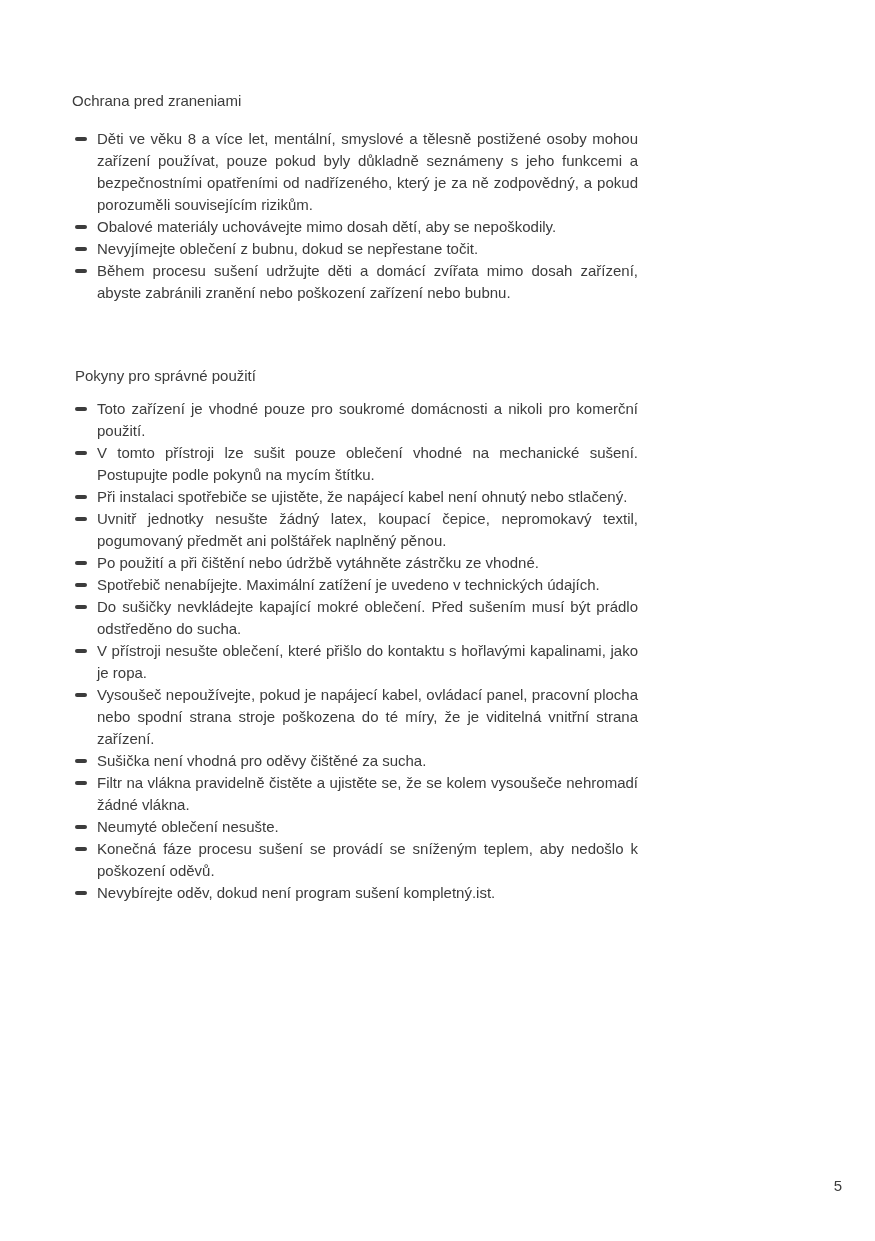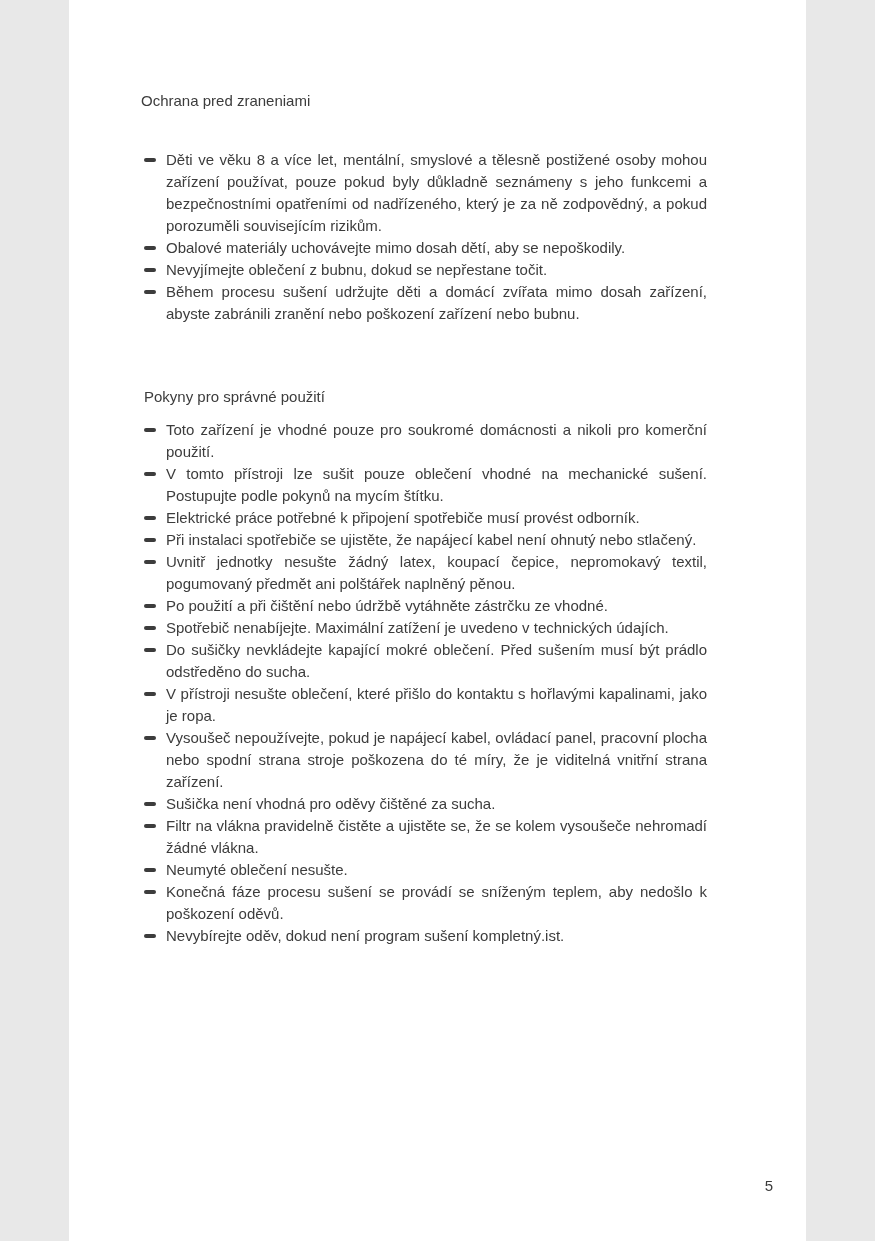--- a/index.html
+++ b/index.html
@@ -1,20 +1,20 @@
 <!DOCTYPE html>
 <html><head>
 <meta charset="utf-8">
 <style>
   * { margin: 0; padding: 0; box-sizing: border-box; }
   html, body { background: #e8e8e8; }
   body { font-family: "Liberation Sans", "DejaVu Sans", sans-serif; }
   .page {
     position: relative;
-    width: 737px;
+    width: 875px;
     height: 1241px;
     background: #ffffff;
     margin: 0 auto;
     overflow: hidden;
     color: #3c3c3c;
   }
   .content {
     position: absolute;
     top: 0;
     left: 72px;
@@ -23,21 +23,21 @@
   .section-heading {
     font-size: 15px;
     font-weight: 400;
     line-height: 20px;
     color: #3c3c3c;
   }
   .section:nth-of-type(1) .section-heading { margin-top: 91px; }
   .section:nth-of-type(2) .section-heading { margin-top: 62px; margin-left: 3px; }
   .bullet-list {
     list-style: none;
-    margin-top: 38px;
+    margin-top: 17px;
   }
   .section:nth-of-type(2) .bullet-list { margin-top: 12px; }
   .bullet-item {
     display: flex;
     align-items: flex-start;
   }
   .bullet-dash {
     flex: 0 0 12px;
     height: 4px;
     margin: 9px 10px 0 3px;
@@ -96,24 +96,20 @@
   <li class="bullet-item">
     <span class="bullet-dash"></span>
     <span class="bullet-text">Toto zařízení je vhodné pouze pro soukromé domácnosti a nikoli pro komerční použití.</span>
   </li>
 
   <li class="bullet-item">
     <span class="bullet-dash"></span>
     <span class="bullet-text">V tomto přístroji lze sušit pouze oblečení vhodné na mechanické sušení. Postupujte podle pokynů na mycím štítku.</span>
   </li>
 
-  <li class="bullet-item">
-    <span class="bullet-dash"></span>
-    <span class="bullet-text">Elektrické práce potřebné k připojení spotřebiče musí provést odborník.</span>
-  </li>
 
 
 
 
   <li class="bullet-item">
     <span class="bullet-dash"></span>
     <span class="bullet-text">Při instalaci spotřebiče se ujistěte, že napájecí kabel není ohnutý nebo stlačený.</span>
   </li>
 
   <li class="bullet-item">

